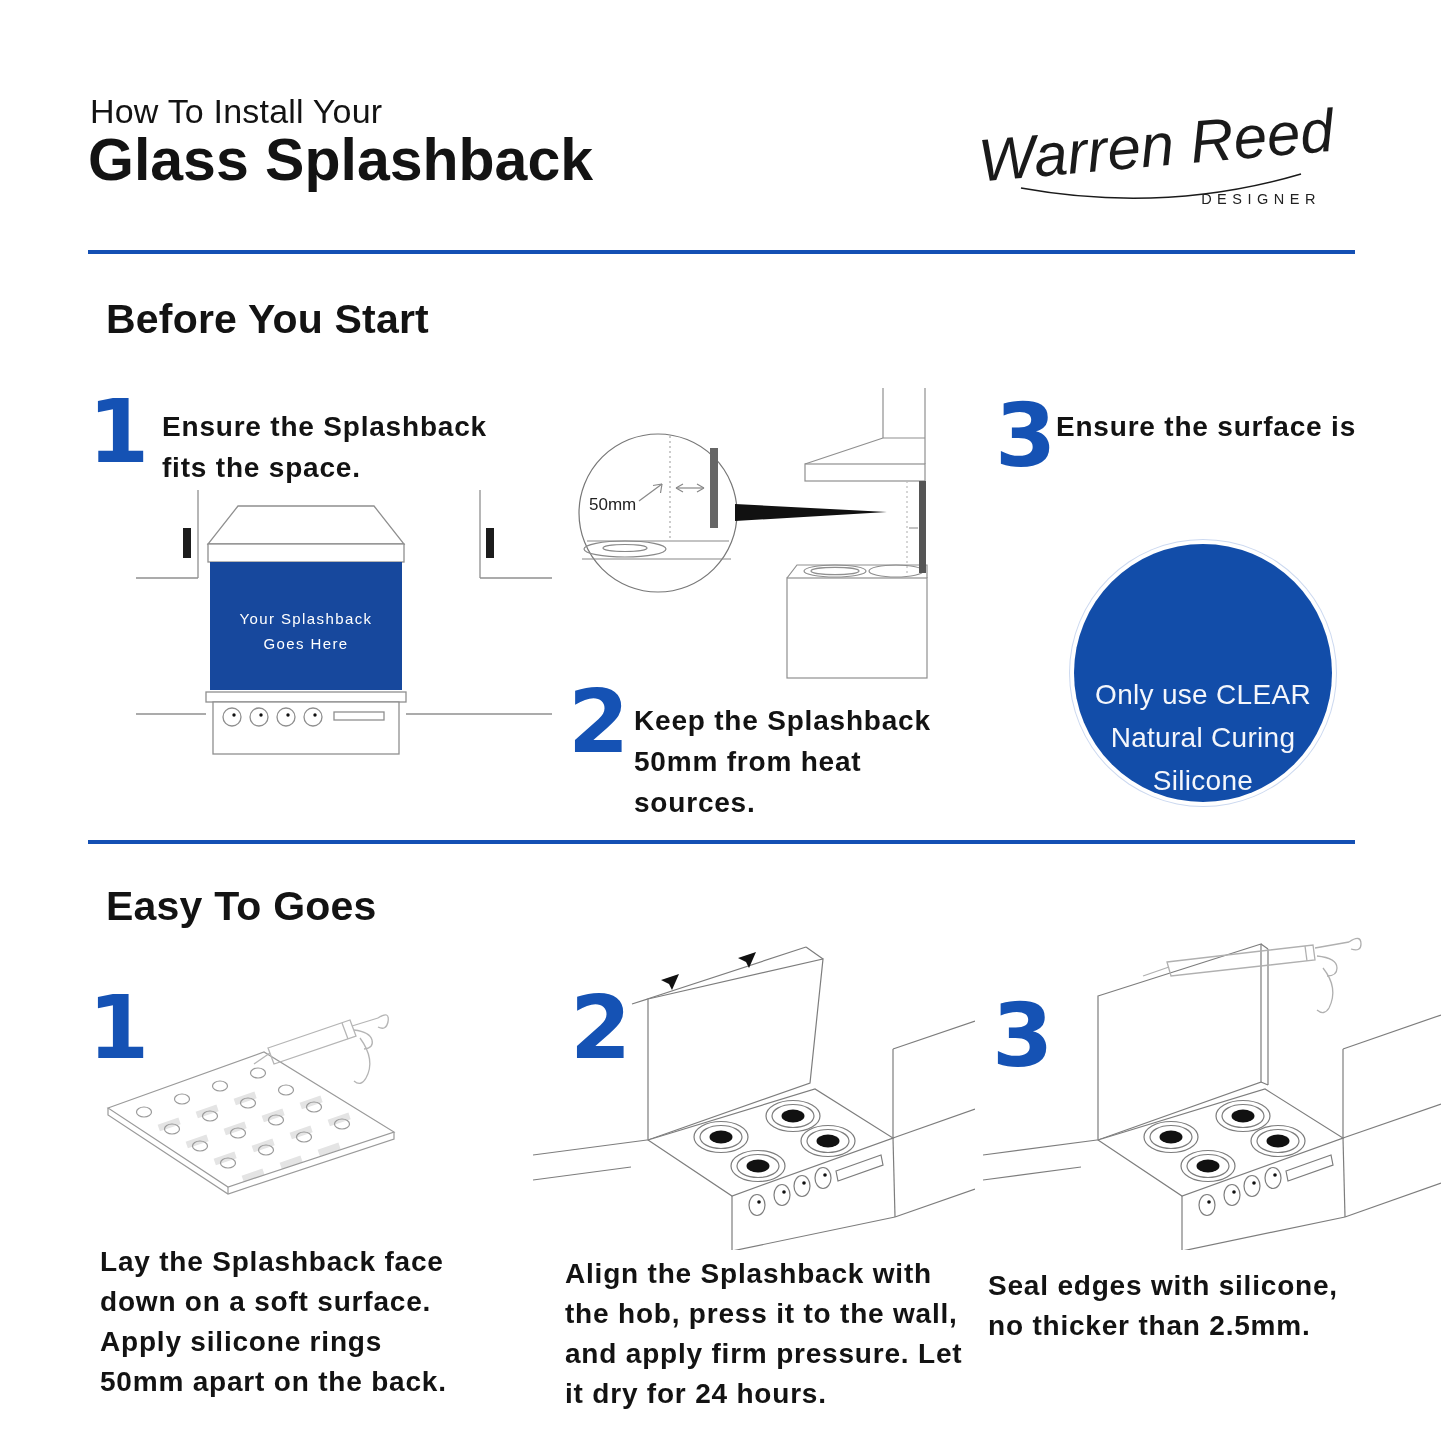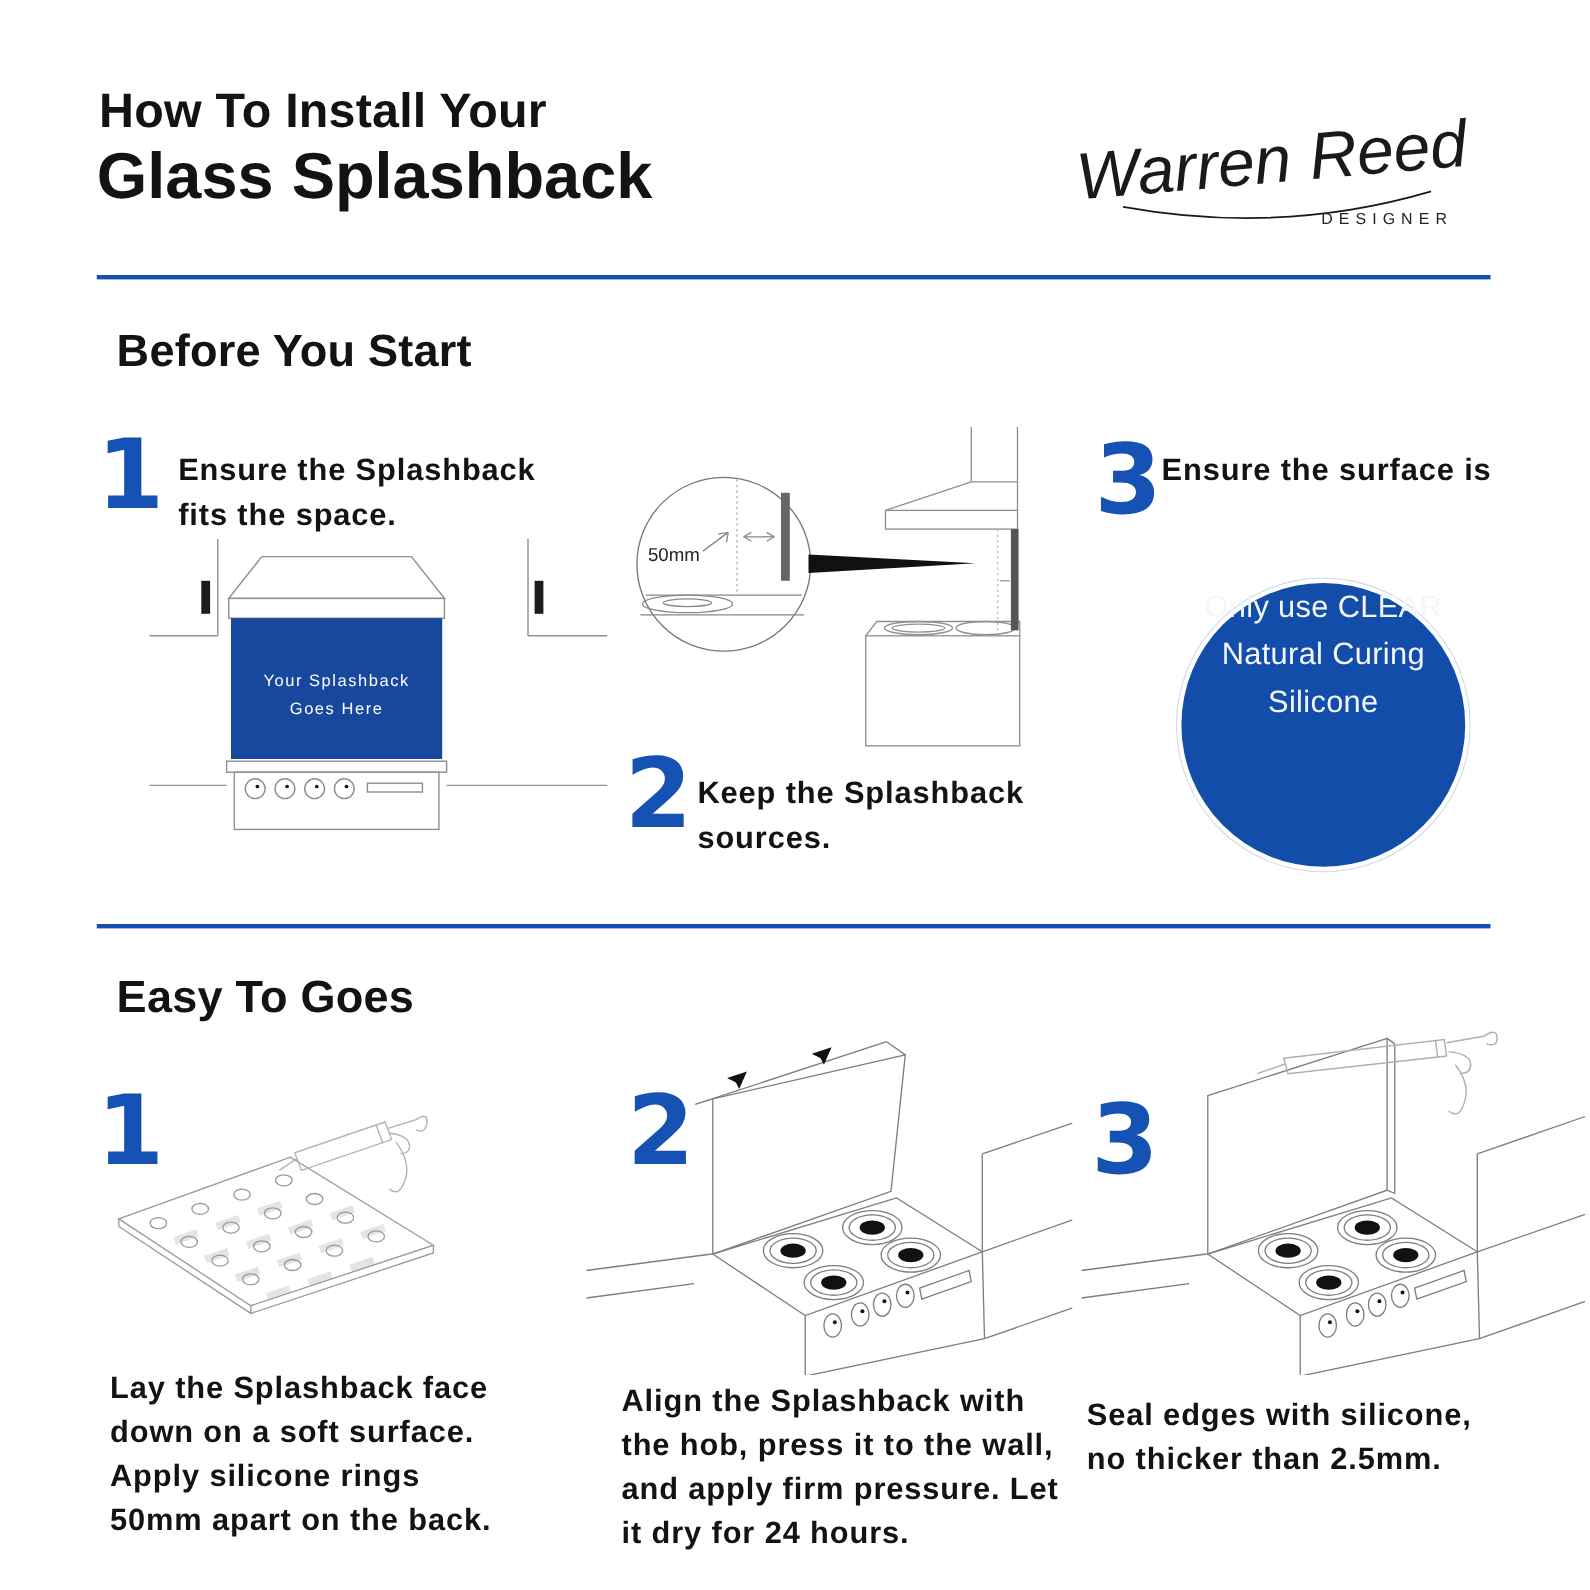--- a/index.html
+++ b/index.html
@@ -8,21 +8,21 @@
     --circle-blue:#124da9;
     --divider-blue:#1450b4;
     --sketch:#8a8a8a;
   }
   html,body{margin:0;padding:0;background:#ffffff;}
   .page{
     position:relative;width:1445px;height:1445px;background:#ffffff;
     font-family:"Liberation Sans",sans-serif;color:#131313;overflow:hidden;
   }
   .abs{position:absolute;}
-  .title-line1{left:90px;top:76px;font-size:44px;font-weight:700;letter-spacing:.2px;}
+  .title-line1{left:90px;top:92px;font-size:34px;font-weight:400;letter-spacing:.2px;}
   .title-line2{left:88px;top:126px;font-size:59px;font-weight:800;letter-spacing:0;}
   .logo-svg{left:965px;top:58px;}
   .divider{left:88px;width:1267px;height:4px;background:var(--divider-blue);}
   .divider-1{top:250px;}
   .divider-2{top:840px;}
   .section-heading{font-size:41px;font-weight:800;letter-spacing:.2px;margin-left:16px;}
   .h-before{left:90px;top:296px;}
   .h-easy{left:90px;top:883px;}
   .step-num{
     color:var(--accent-blue);font-weight:800;font-size:88px;line-height:1;
@@ -33,24 +33,24 @@
   .num-3a{left:995px;top:392px;}
   .num-1b{left:88px;top:984px;}
   .num-2b{left:570px;top:984px;}
   .num-3b{left:992px;top:992px;}
   .step-text{font-weight:700;font-size:28px;line-height:41px;letter-spacing:.8px;}
   .center{text-align:left;}
   .t-1a{left:162px;top:406px;width:360px;}
   .t-2a{left:634px;top:700px;width:356px;}
   .t-3a{left:1020px;top:406px;width:372px;text-align:center;}
   .badge{
-    left:1074px;top:530px;width:258px;height:258px;border-radius:50%;
+    left:1074px;top:544px;width:258px;height:258px;border-radius:50%;
     background:var(--circle-blue);
     box-shadow:0 0 0 4px #ffffff,0 0 0 5px #ccd9f0;
-    display:flex;align-items:flex-start;justify-content:center;
+    display:flex;align-items:flex-end;justify-content:center;
   }
   .badge-text{color:#f4f6fb;font-size:28px;line-height:43px;font-weight:400;text-align:center;letter-spacing:.3px;}
   .caption{font-weight:700;font-size:28px;line-height:40px;letter-spacing:.8px;}
   .c-1{left:100px;top:1242px;width:400px;}
   .c-2{left:565px;top:1254px;width:462px;}
   .c-3{left:988px;top:1266px;width:448px;}
   svg text{font-family:"Liberation Sans",sans-serif;}
   .splashback-rect{fill:var(--splashback-blue);}
 </style>
 </head>
@@ -140,20 +140,21 @@
       <ellipse cx="282" cy="183" rx="31" ry="6"></ellipse>
       <ellipse cx="282" cy="183" rx="24" ry="3.6"></ellipse>
       <ellipse cx="343" cy="183" rx="27" ry="6"></ellipse>
     </g>
     <rect x="366" y="93" width="7" height="92" fill="#555555"></rect>
   </svg>
 
   <div class="abs step-num num-2a">2</div>
   <div class="abs step-text center t-2a">
     <div>Keep the Splashback</div>
+    <div>50mm from heat</div>
     <div>sources.</div>
   </div>
 
   <div class="abs step-num num-3a">3</div>
   <div class="abs step-text t-3a">
     <div>Ensure the surface is</div>
   </div>
 
   <div class="abs badge">
     <div class="badge-text">

